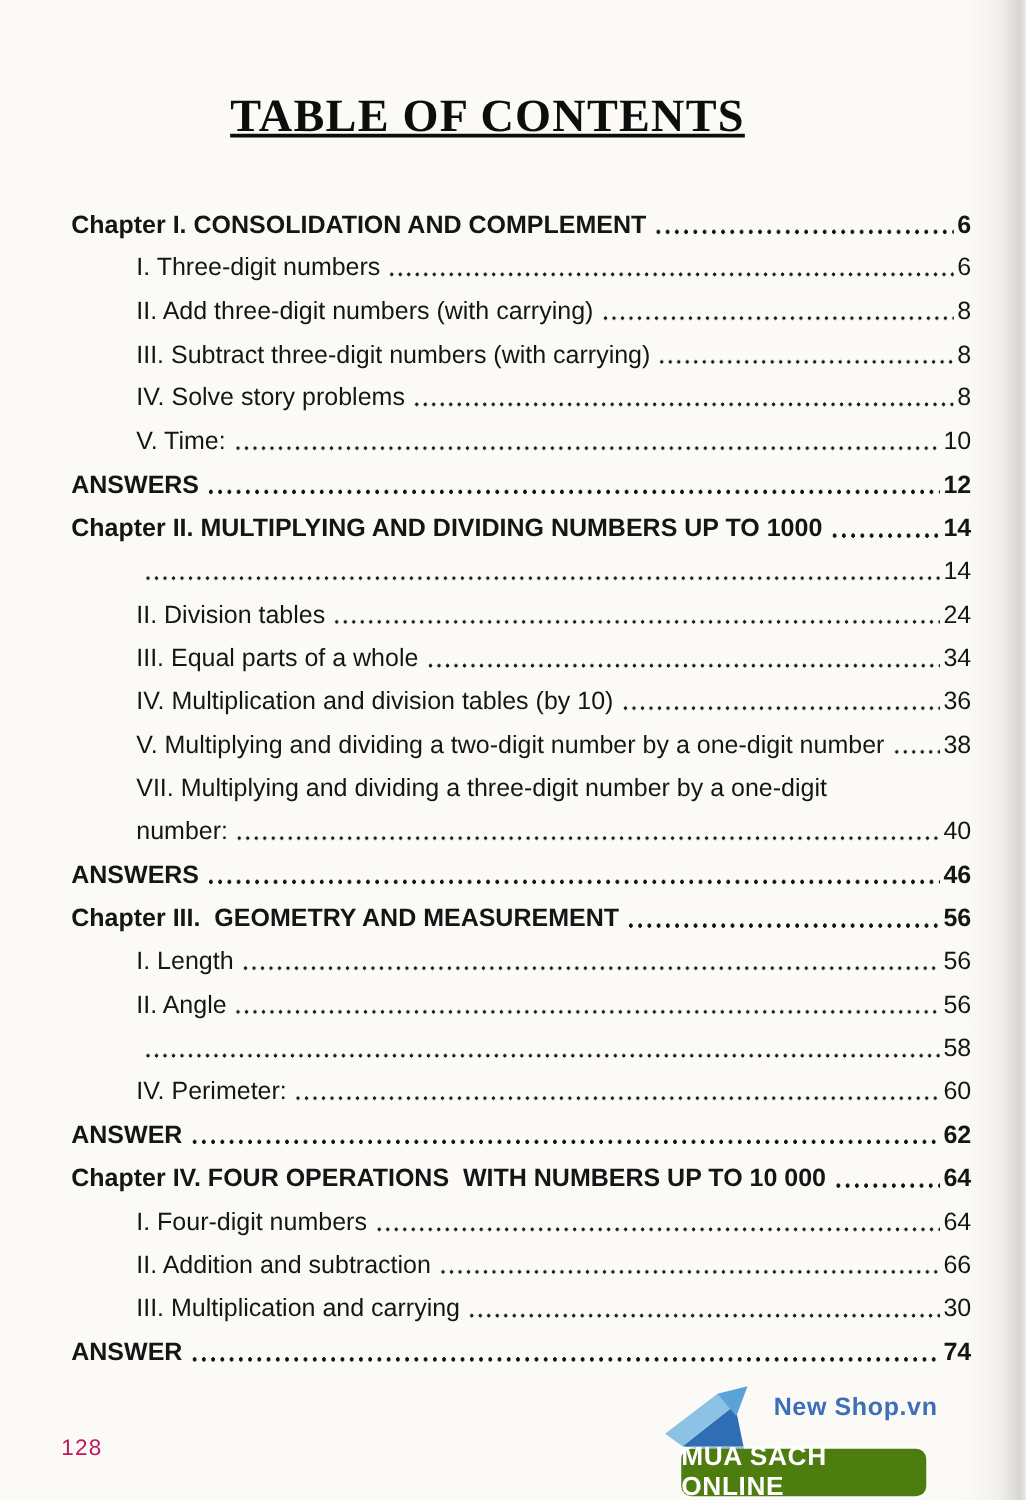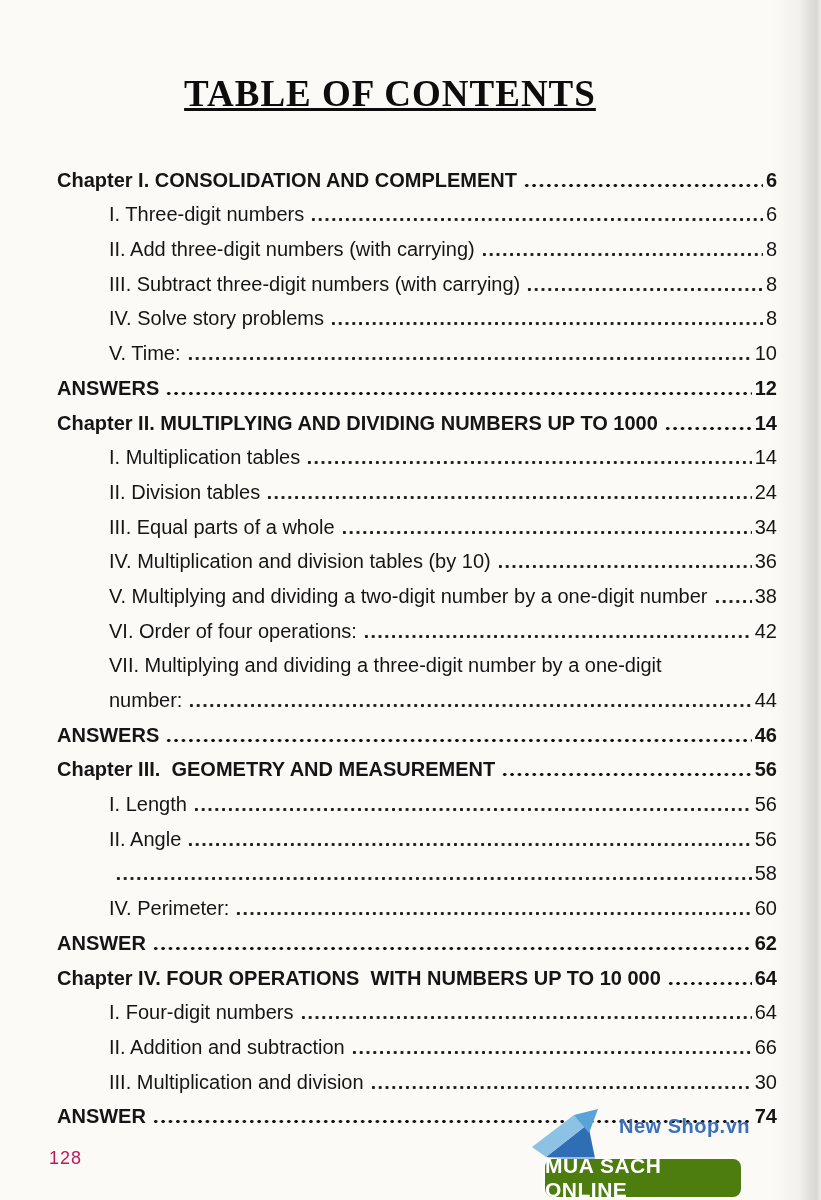--- a/index.html
+++ b/index.html
@@ -76,39 +76,38 @@
 
 <div class="toc" id="toc">
     <div class="row chapter"><span class="text">Chapter I. CONSOLIDATION AND COMPLEMENT</span><span class="dots"></span><span class="pg">6</span></div>
     <div class="row item"><span class="text">I. Three-digit numbers</span><span class="dots"></span><span class="pg">6</span></div>
     <div class="row item"><span class="text">II. Add three-digit numbers (with carrying)</span><span class="dots"></span><span class="pg">8</span></div>
     <div class="row item"><span class="text">III. Subtract three-digit numbers (with carrying)</span><span class="dots"></span><span class="pg">8</span></div>
     <div class="row item"><span class="text">IV. Solve story problems</span><span class="dots"></span><span class="pg">8</span></div>
     <div class="row item"><span class="text">V. Time:</span><span class="dots"></span><span class="pg">10</span></div>
     <div class="row answers"><span class="text">ANSWERS</span><span class="dots"></span><span class="pg">12</span></div>
     <div class="row chapter"><span class="text">Chapter II. MULTIPLYING AND DIVIDING NUMBERS UP TO 1000</span><span class="dots"></span><span class="pg">14</span></div>
-    <div class="row item"><span class="text">I. Multiplication tables</span><span class="dots"></span><span class="pg">14</span></div>
+    <div class="row item"><span class="dots"></span><span class="pg">14</span></div>
     <div class="row item"><span class="text">II. Division tables</span><span class="dots"></span><span class="pg">24</span></div>
     <div class="row item"><span class="text">III. Equal parts of a whole</span><span class="dots"></span><span class="pg">34</span></div>
     <div class="row item"><span class="text">IV. Multiplication and division tables (by 10)</span><span class="dots"></span><span class="pg">36</span></div>
     <div class="row item"><span class="text">V. Multiplying and dividing a two-digit number by a one-digit number</span><span class="dots"></span><span class="pg">38</span></div>
-    <div class="row item"><span class="text">VI. Order of four operations:</span><span class="dots"></span><span class="pg">42</span></div>
     <div class="row item nodots"><span class="text">VII. Multiplying and dividing a three-digit number by a one-digit</span><span class="dots"></span><span class="pg"></span></div>
-    <div class="row item"><span class="text">number:</span><span class="dots"></span><span class="pg">44</span></div>
+    <div class="row item"><span class="text">number:</span><span class="dots"></span><span class="pg">40</span></div>
     <div class="row answers"><span class="text">ANSWERS</span><span class="dots"></span><span class="pg">46</span></div>
     <div class="row chapter"><span class="text">Chapter III.  GEOMETRY AND MEASUREMENT</span><span class="dots"></span><span class="pg">56</span></div>
     <div class="row item"><span class="text">I. Length</span><span class="dots"></span><span class="pg">56</span></div>
     <div class="row item"><span class="text">II. Angle</span><span class="dots"></span><span class="pg">56</span></div>
     <div class="row item"><span class="dots"></span><span class="pg">58</span></div>
     <div class="row item"><span class="text">IV. Perimeter:</span><span class="dots"></span><span class="pg">60</span></div>
     <div class="row answers"><span class="text">ANSWER</span><span class="dots"></span><span class="pg">62</span></div>
     <div class="row chapter"><span class="text">Chapter IV. FOUR OPERATIONS  WITH NUMBERS UP TO 10 000</span><span class="dots"></span><span class="pg">64</span></div>
     <div class="row item"><span class="text">I. Four-digit numbers</span><span class="dots"></span><span class="pg">64</span></div>
     <div class="row item"><span class="text">II. Addition and subtraction</span><span class="dots"></span><span class="pg">66</span></div>
-    <div class="row item"><span class="text">III. Multiplication and division</span><span class="dots"></span><span class="pg">30</span></div>
+    <div class="row item"><span class="text">III. Multiplication and carrying</span><span class="dots"></span><span class="pg">30</span></div>
     <div class="row answers"><span class="text">ANSWER</span><span class="dots"></span><span class="pg">74</span></div>
   </div>
 
 <div class="footer-page">128</div>
 
 <div class="brand">
   <svg class="brand-arrow" viewBox="0 0 76 60">
     <polygon points="16,50 58,17 66,56" fill="#2f6db5"></polygon>
     <polygon points="2,40 44,8 58,17 16,50" fill="#8cc2e4"></polygon>
     <polygon points="44,8 68,2 59,26" fill="#5aa3d6"></polygon>

